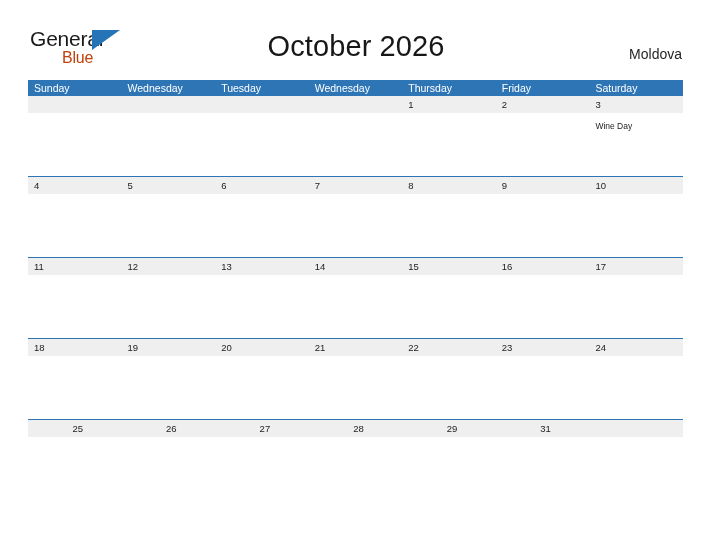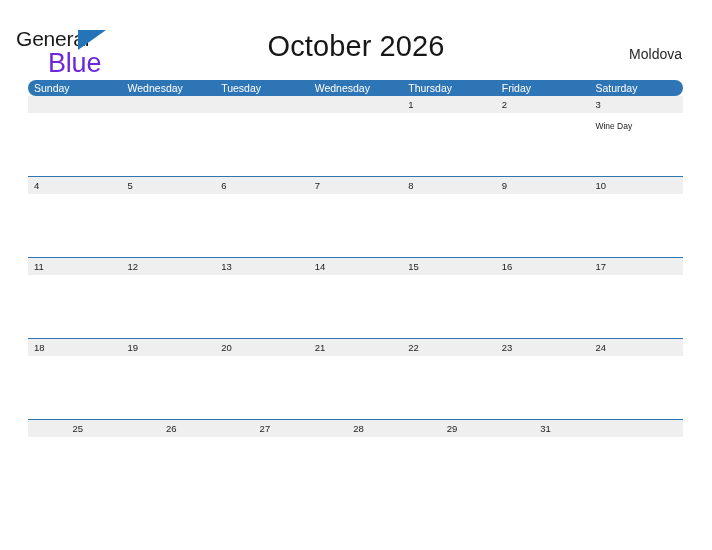--- a/index.html
+++ b/index.html
@@ -19,21 +19,21 @@
 
   
   .page-header {
     position: relative;
     height: 80px;
     width: 712px;
   }
 
   .brand-logo {
     position: absolute;
-    left: 16px;
+    left: 30px;
     top: 28px;
     width: 120px;
     height: 46px;
     line-height: 1;
     user-select: none;
   }
   .brand-top {
     position: relative;
     display: block;
     height: 24px;
@@ -53,22 +53,22 @@
     top: 2px;
     width: 0;
     height: 0;
     border-left: 28px solid #2574b7;
     border-bottom: 20px solid transparent;
   }
   .brand-blue {
     position: absolute;
     left: 32px;
     top: 22px;
-    font-size: 27px;
-    color: #6d28d9;
+    font-size: 16px;
+    color: #c2410c;
     letter-spacing: -0.2px;
   }
 
   .calendar-title {
     position: absolute;
     left: 0;
     top: 30px;
     width: 712px;
     text-align: center;
     font-size: 29px;
@@ -93,21 +93,20 @@
     left: 28px;
     top: 80px;
     width: 655px;
   }
 
   .weekday-header {
     display: flex;
     width: 655px;
     height: 16px;
     background: #2e75b6;
-    border-radius: 8px;
   }
   .weekday-cell {
     flex: 0 0 93.571px;
     width: 93.571px;
     color: #ffffff;
     font-size: 10.5px;
     line-height: 16px;
     padding-left: 6px;
     box-sizing: border-box;
     overflow: hidden;

